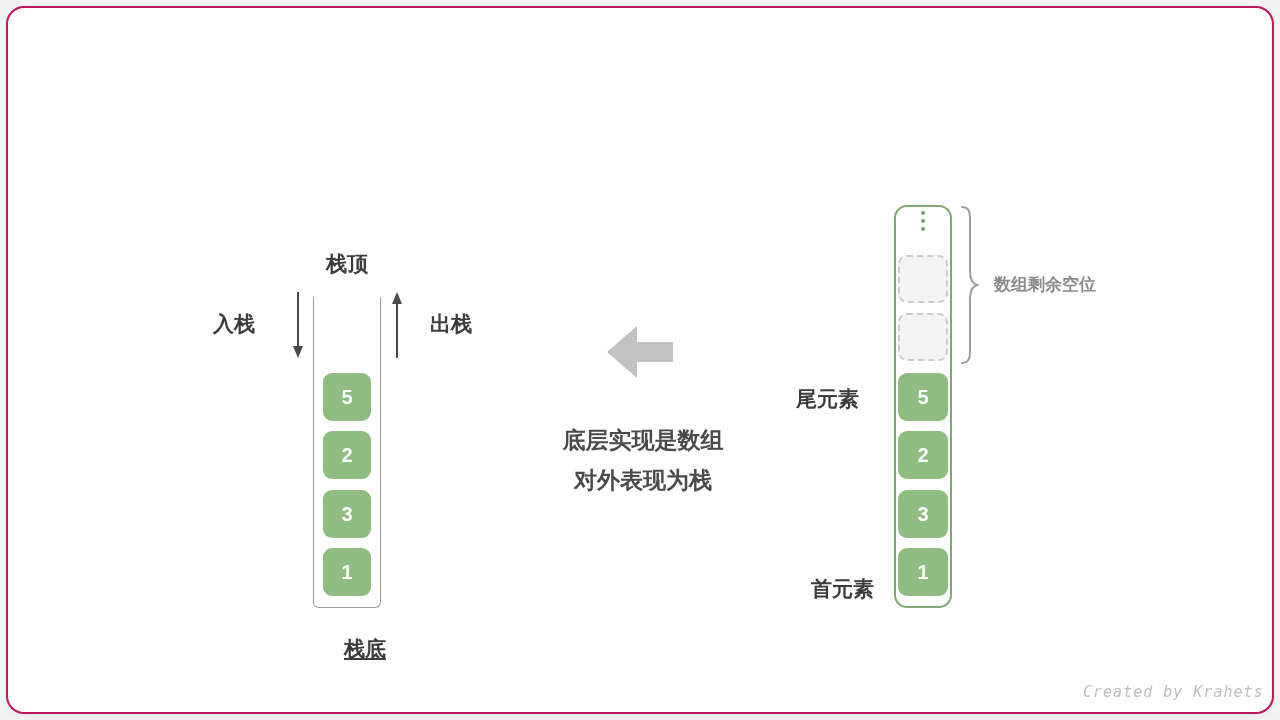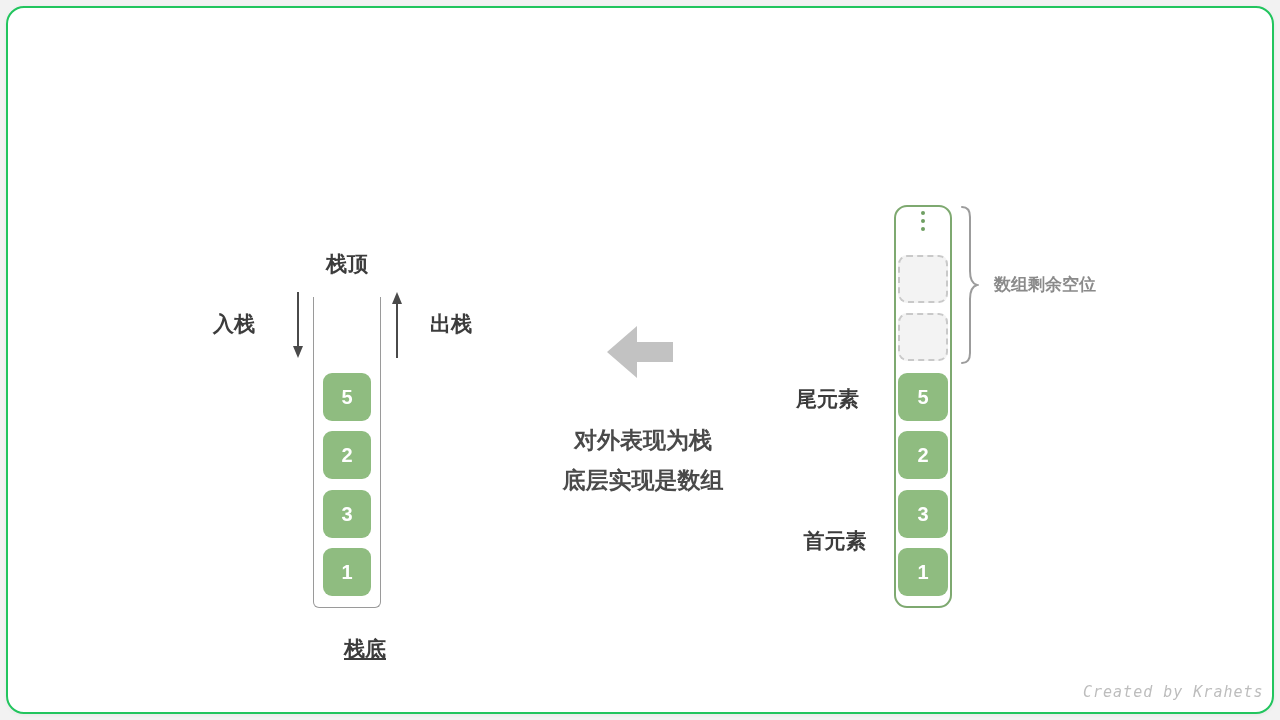--- a/index.html
+++ b/index.html
@@ -6,21 +6,21 @@
   html,body {
     width:1280px; height:720px;
     background:#f2f2f2;
     font-family:"Liberation Sans", sans-serif;
     overflow:hidden;
     position:relative;
   }
   .card {
     position:absolute; left:6px; top:6px; right:6px; bottom:6px;
     background:#ffffff;
-    border:2px solid #22c55e;
+    border:2px solid #be185d;
     border-radius:18px;
     box-shadow:0 1px 4px rgba(0,0,0,0.05);
   }
   .abs { position:absolute; }
   .lbl {
     font-weight:bold; color:#3c3c3c; font-size:21px; line-height:26px;
   }
   .lbl-gray { font-weight:bold; color:#8a8a8a; font-size:17px; }
   
   .stack-container {
@@ -95,22 +95,22 @@
   <div class="abs cell cell-l" style="top:482px;">3</div>
   <div class="abs cell cell-l" style="top:540px;">1</div>
 
   <div class="abs lbl" style="left:300px; top:628px; width:78px; text-align:right;text-decoration:underline;">栈底</div>
 
   <svg class="abs" style="left:599px; top:318px;" width="66" height="52" viewBox="0 0 66 52">
     <polygon points="0,26 30,0 30,16 66,16 66,36 30,36 30,52" fill="#c2c2c2"></polygon>
   </svg>
 
   <div class="abs caption">
+    <div>底层实现是数组</div>
     <div>对外表现为栈</div>
-    <div>底层实现是数组</div>
   </div>
 
   <div class="abs array-container"></div>
 
   <div class="abs dots">
     <span></span>
       <span></span>
       <span></span>
   </div>
 
@@ -123,17 +123,17 @@
   <div class="abs cell cell-r" style="top:540px;">1</div>
 
   <svg class="abs" style="left:951px; top:197px;" width="20" height="160" viewBox="0 0 20 160">
     <path d="M 3 2 Q 11 2 11 12 L 11 66 Q 11 78 18 80 Q 11 82 11 94 L 11 148 Q 11 158 3 158" stroke="#9c9c9c" stroke-width="2" fill="none" stroke-linecap="round"></path>
   </svg>
 
   <div class="abs lbl-gray" style="left:986px; top:265px;">数组剩余空位</div>
 
   <div class="abs lbl" style="left:788px; top:378px; width:78px; text-align:left;">尾元素</div>
 
-  <div class="abs lbl" style="left:788px; top:520px; width:78px; text-align:center;">首元素</div>
+  <div class="abs lbl" style="left:788px; top:568px; width:78px; text-align:right;">首元素</div>
 
   <div class="abs credit">Created by Krahets</div>
 
 </div>
 
 </body></html>

